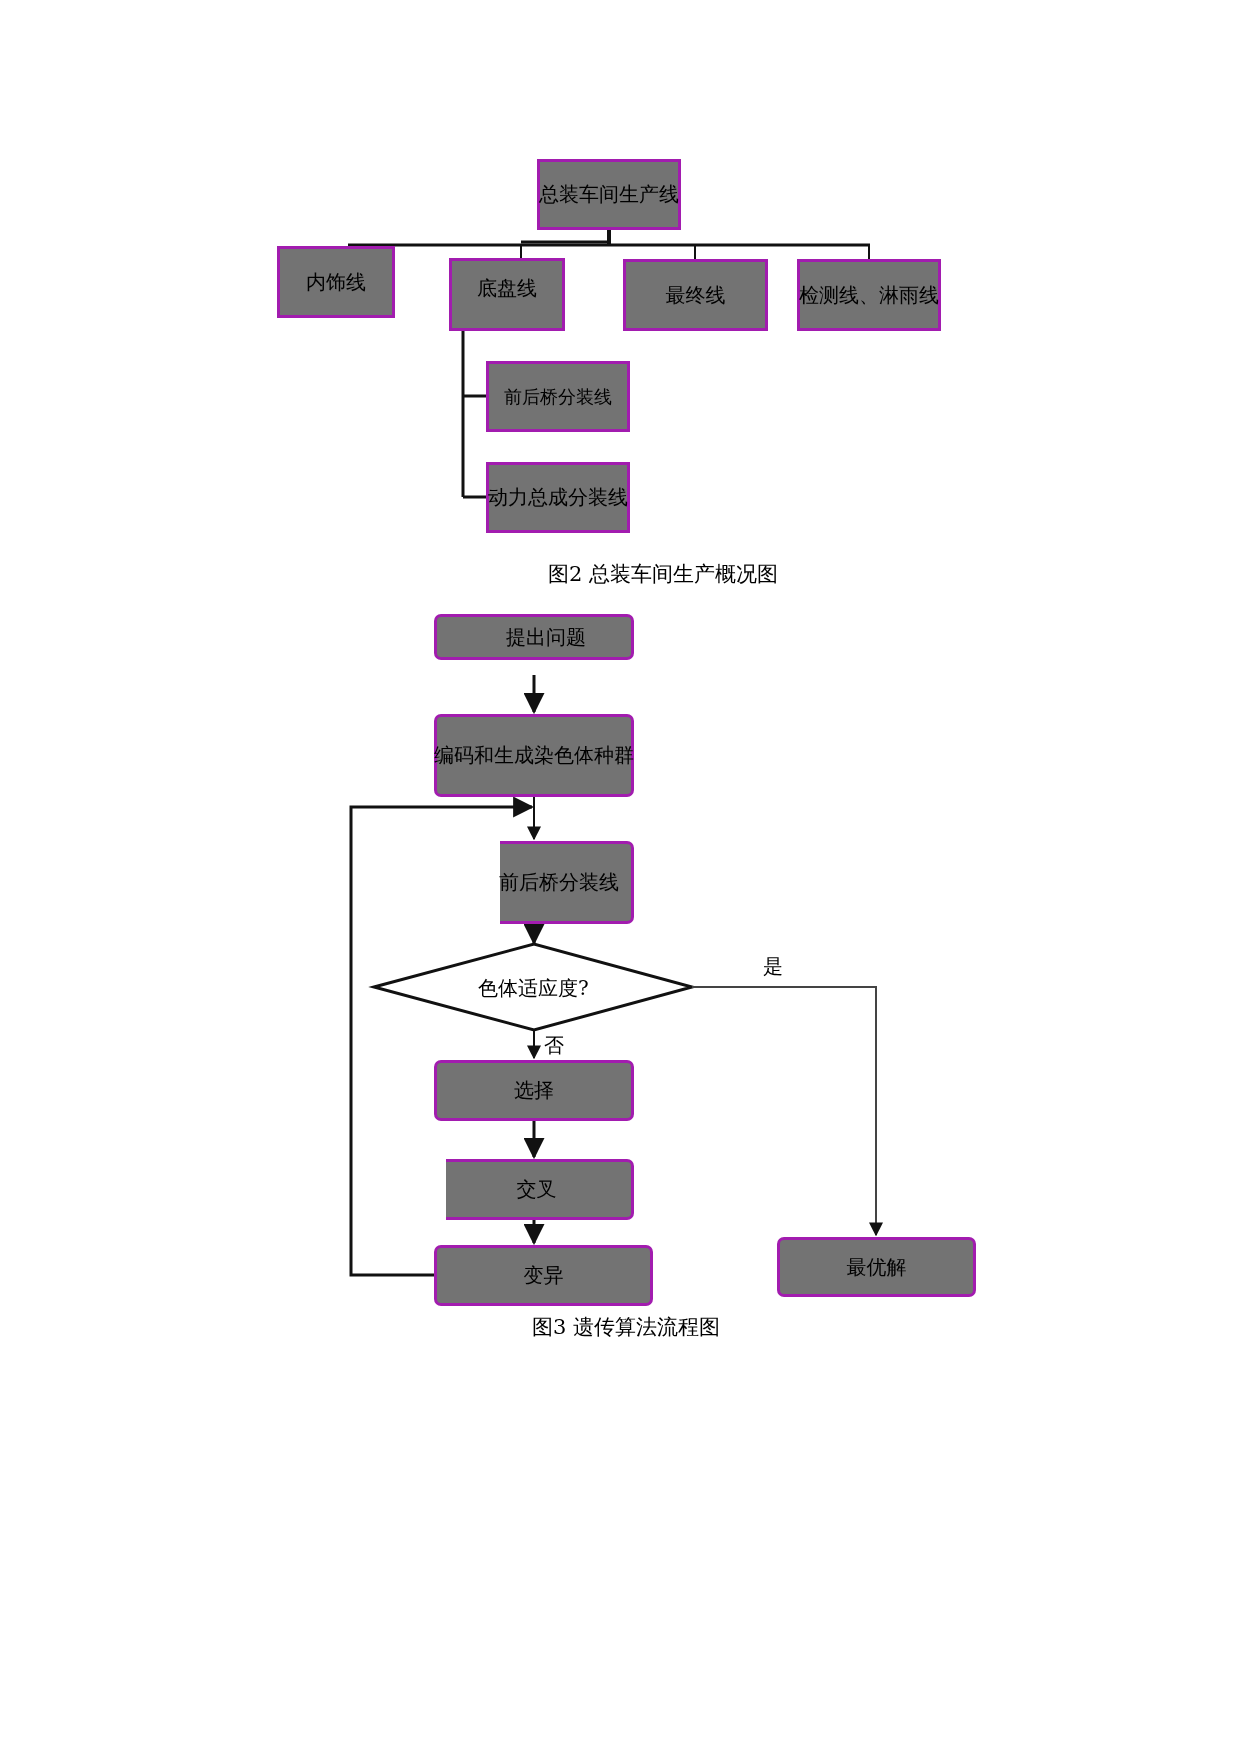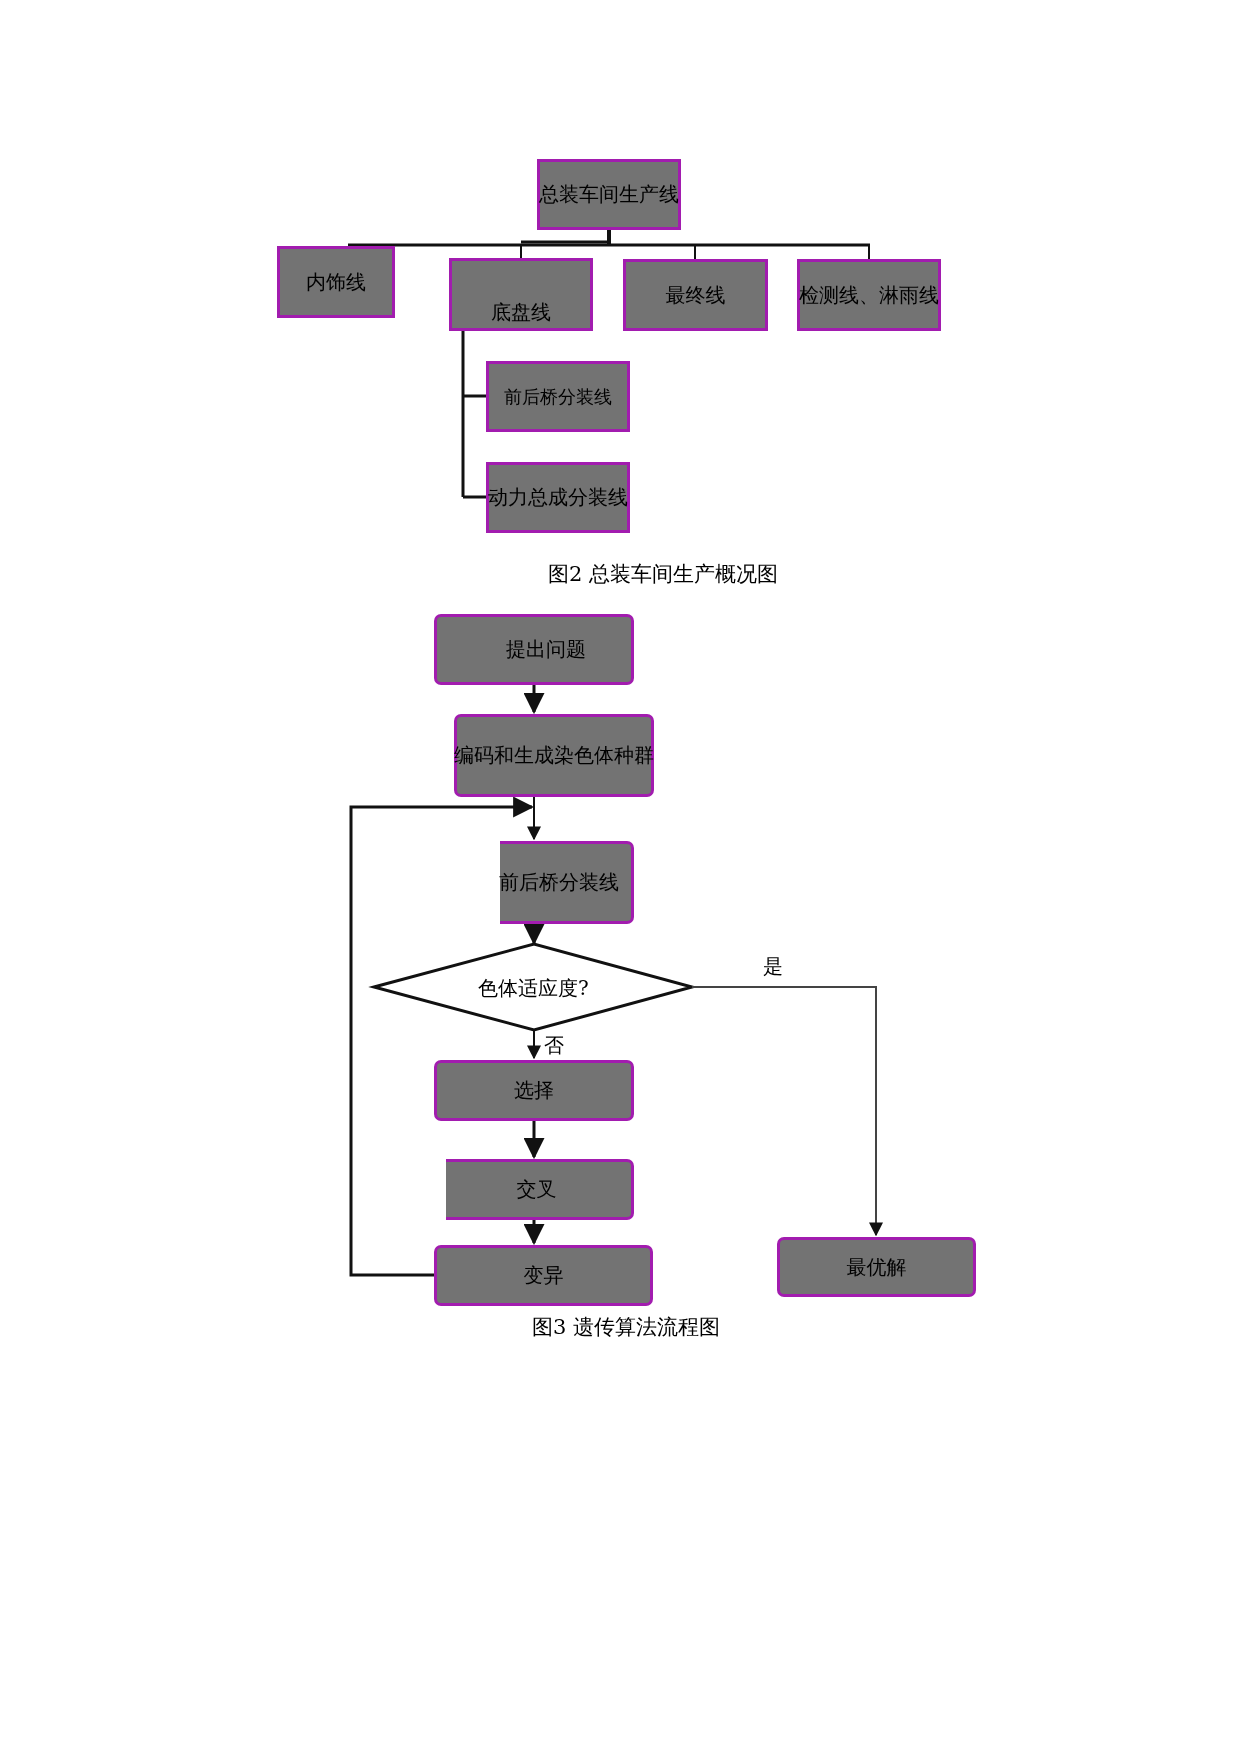--- a/index.html
+++ b/index.html
@@ -33,21 +33,21 @@
   <line x1="463" y1="497" x2="486" y2="497" stroke="#111" stroke-width="3"></line>
 </svg>
 
 <div class="box" style="left:537px;top:159px;width:144px;height:71px;">
   <span class="node-text">总装车间生产线</span>
 </div>
 
 <div class="box" style="left:277px;top:246px;width:118px;height:72px;">
   <span class="node-text">内饰线</span>
 </div>
-<div class="box" style="left:449px;top:258px;width:144px;height:73px;align-items:flex-start;padding-top:38px;">
+<div class="box" style="left:449px;top:258px;width:116px;height:73px;align-items:flex-start;padding-top:14px;">
   <span class="node-text">底盘线</span>
 </div>
 <div class="box" style="left:623px;top:259px;width:145px;height:72px;">
   <span class="node-text">最终线</span>
 </div>
 <div class="box" style="left:797px;top:259px;width:144px;height:72px;">
   <span class="node-text">检测线、淋雨线</span>
 </div>
 
 <div class="box" style="left:486px;top:361px;width:144px;height:71px;font-size:18px;">
@@ -78,25 +78,25 @@
 
   <line x1="534" y1="1121" x2="534" y2="1157" stroke="#111" stroke-width="3" marker-end="url(#arr)"></line>
 
   <line x1="534" y1="1220" x2="534" y2="1243" stroke="#111" stroke-width="3" marker-end="url(#arr)"></line>
 
   <polyline points="692,987 876,987 876,1235" fill="none" stroke="#444" stroke-width="2" marker-end="url(#arr)"></polyline>
 
   <polyline points="434,1275 351,1275 351,807 532,807" fill="none" stroke="#111" stroke-width="3" marker-end="url(#arr)"></polyline>
 </svg>
 
-<div class="box rounded" style="left:434px;top:614px;width:200px;height:71px;padding-left:24px;">
+<div class="box rounded" style="left:434px;top:614px;width:200px;height:46px;padding-left:24px;">
   <span class="node-text">提出问题</span>
 </div>
 
-<div class="box rounded" style="left:434px;top:714px;width:200px;height:83px;overflow:visible;margin-left:20px;">
+<div class="box rounded" style="left:434px;top:714px;width:200px;height:83px;overflow:visible;">
   <span class="node-text">编码和生成染色体种群</span>
 </div>
 
 <div class="box rounded" style="left:500px;top:841px;width:134px;height:83px;border-left:none;border-top-left-radius:0;border-bottom-left-radius:0;justify-content:flex-end;padding-right:12px;">
   <span class="node-text">前后桥分装线</span>
 </div>
 
 <div class="label" style="left:478px;top:975px;">色体适应度?</div>
 
 <div class="label" style="left:763px;top:953px;">是</div>

